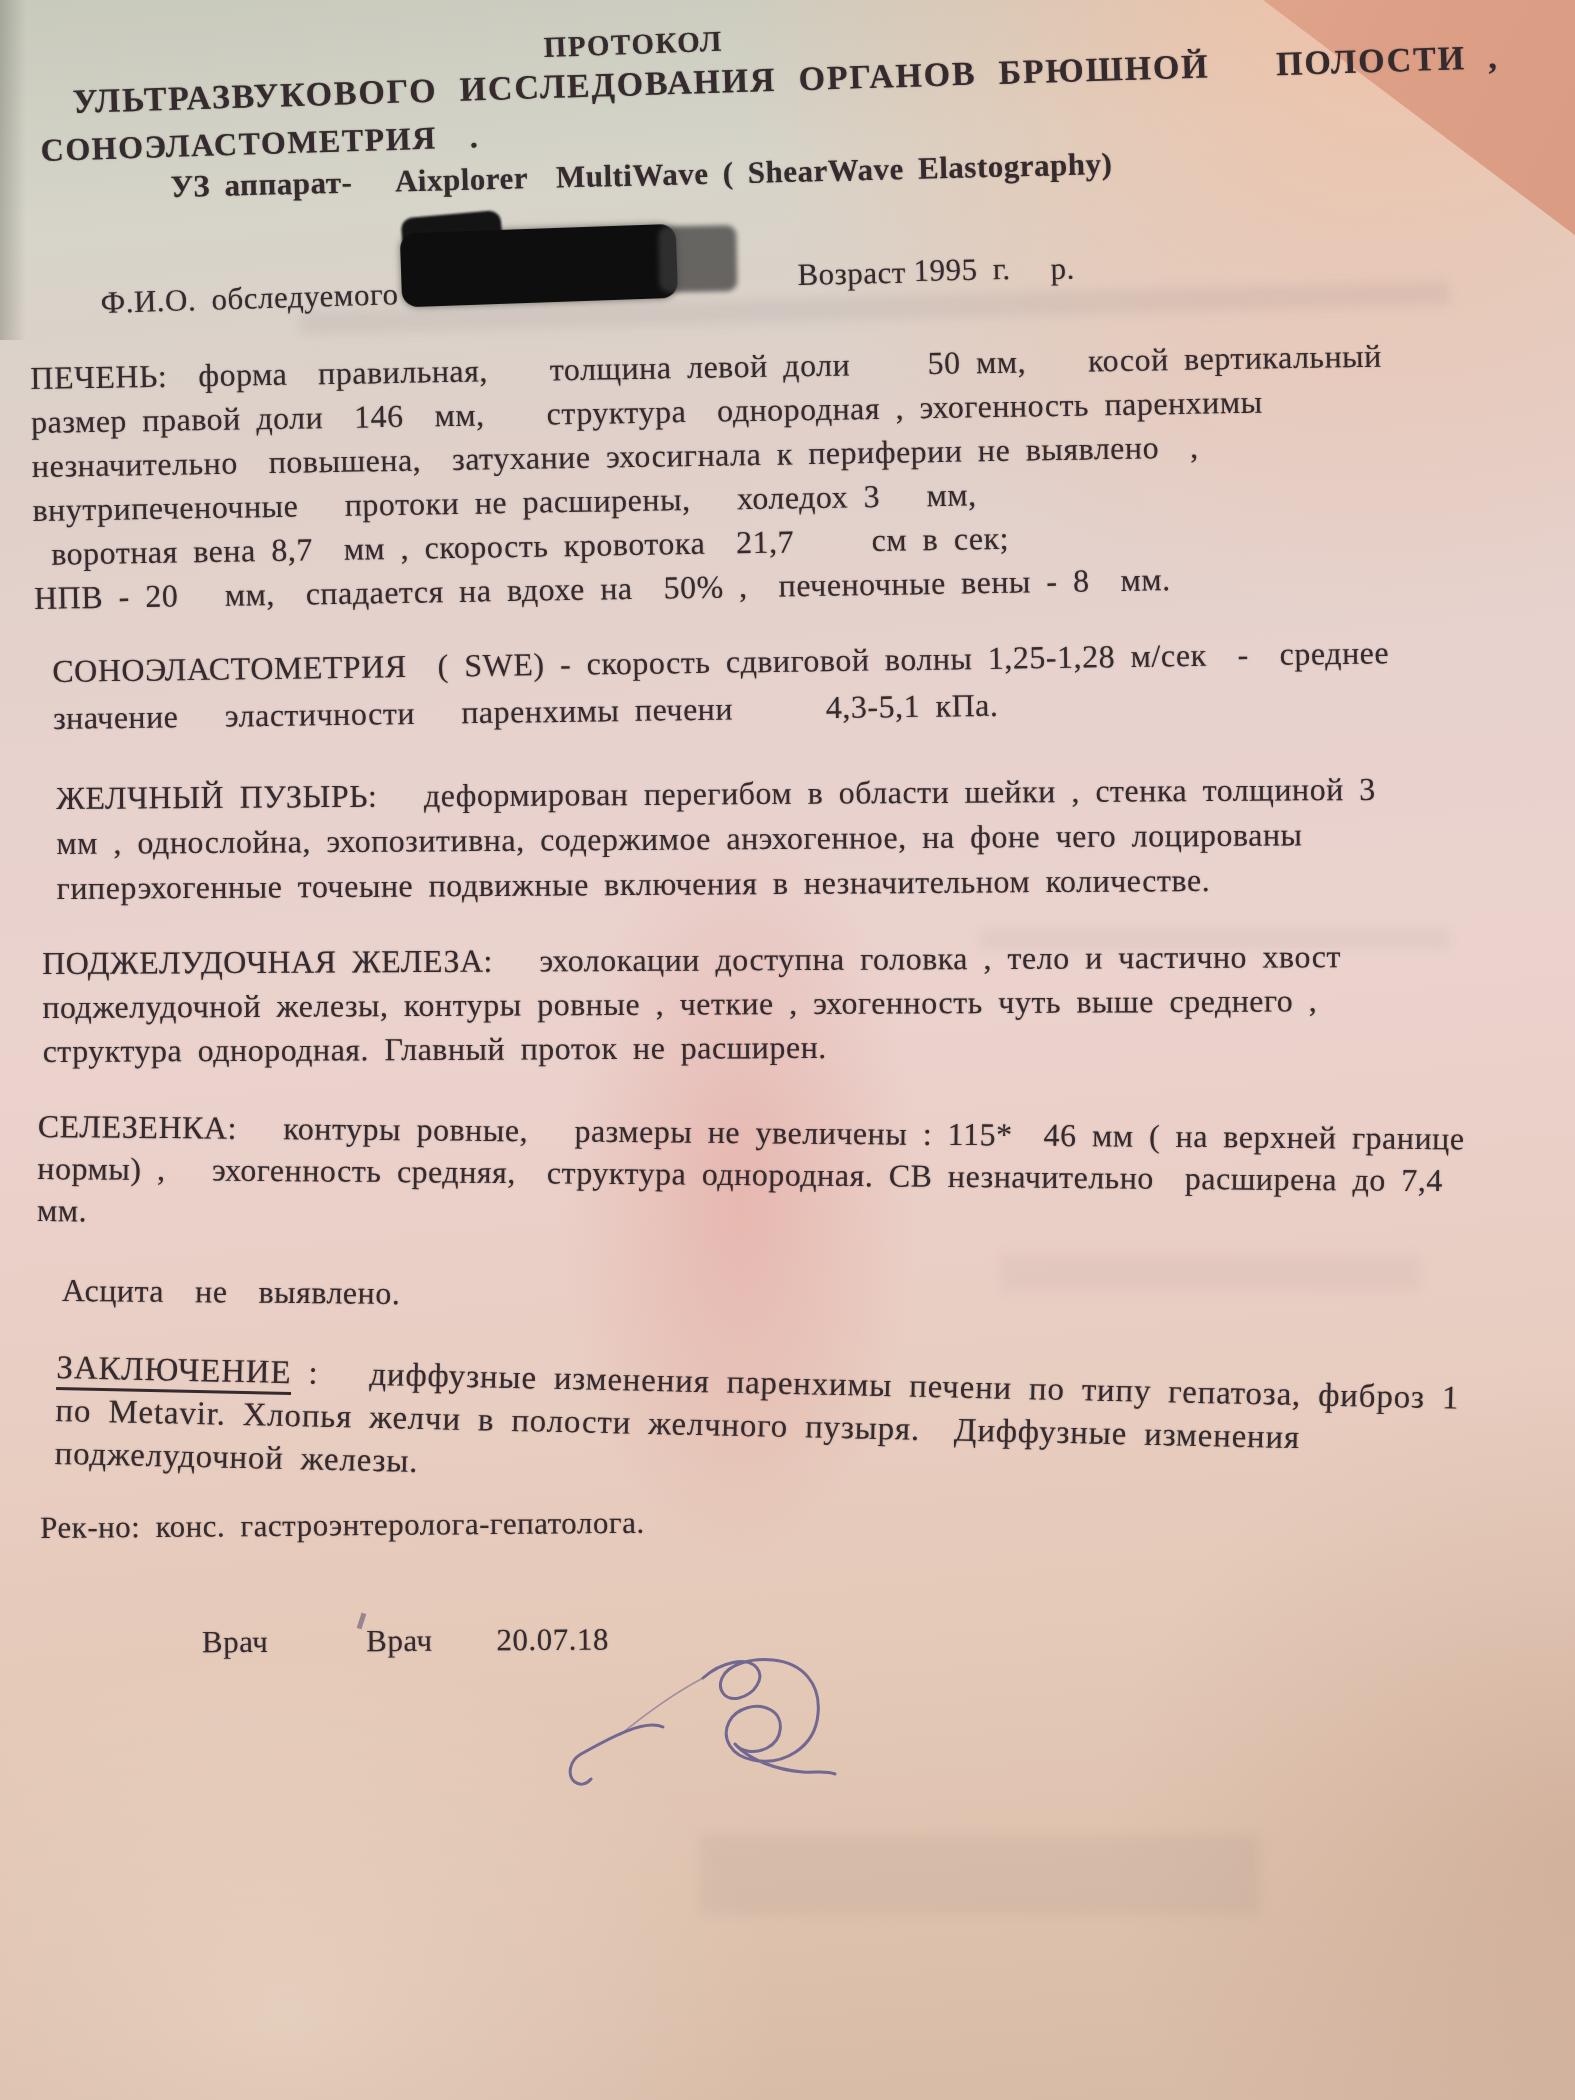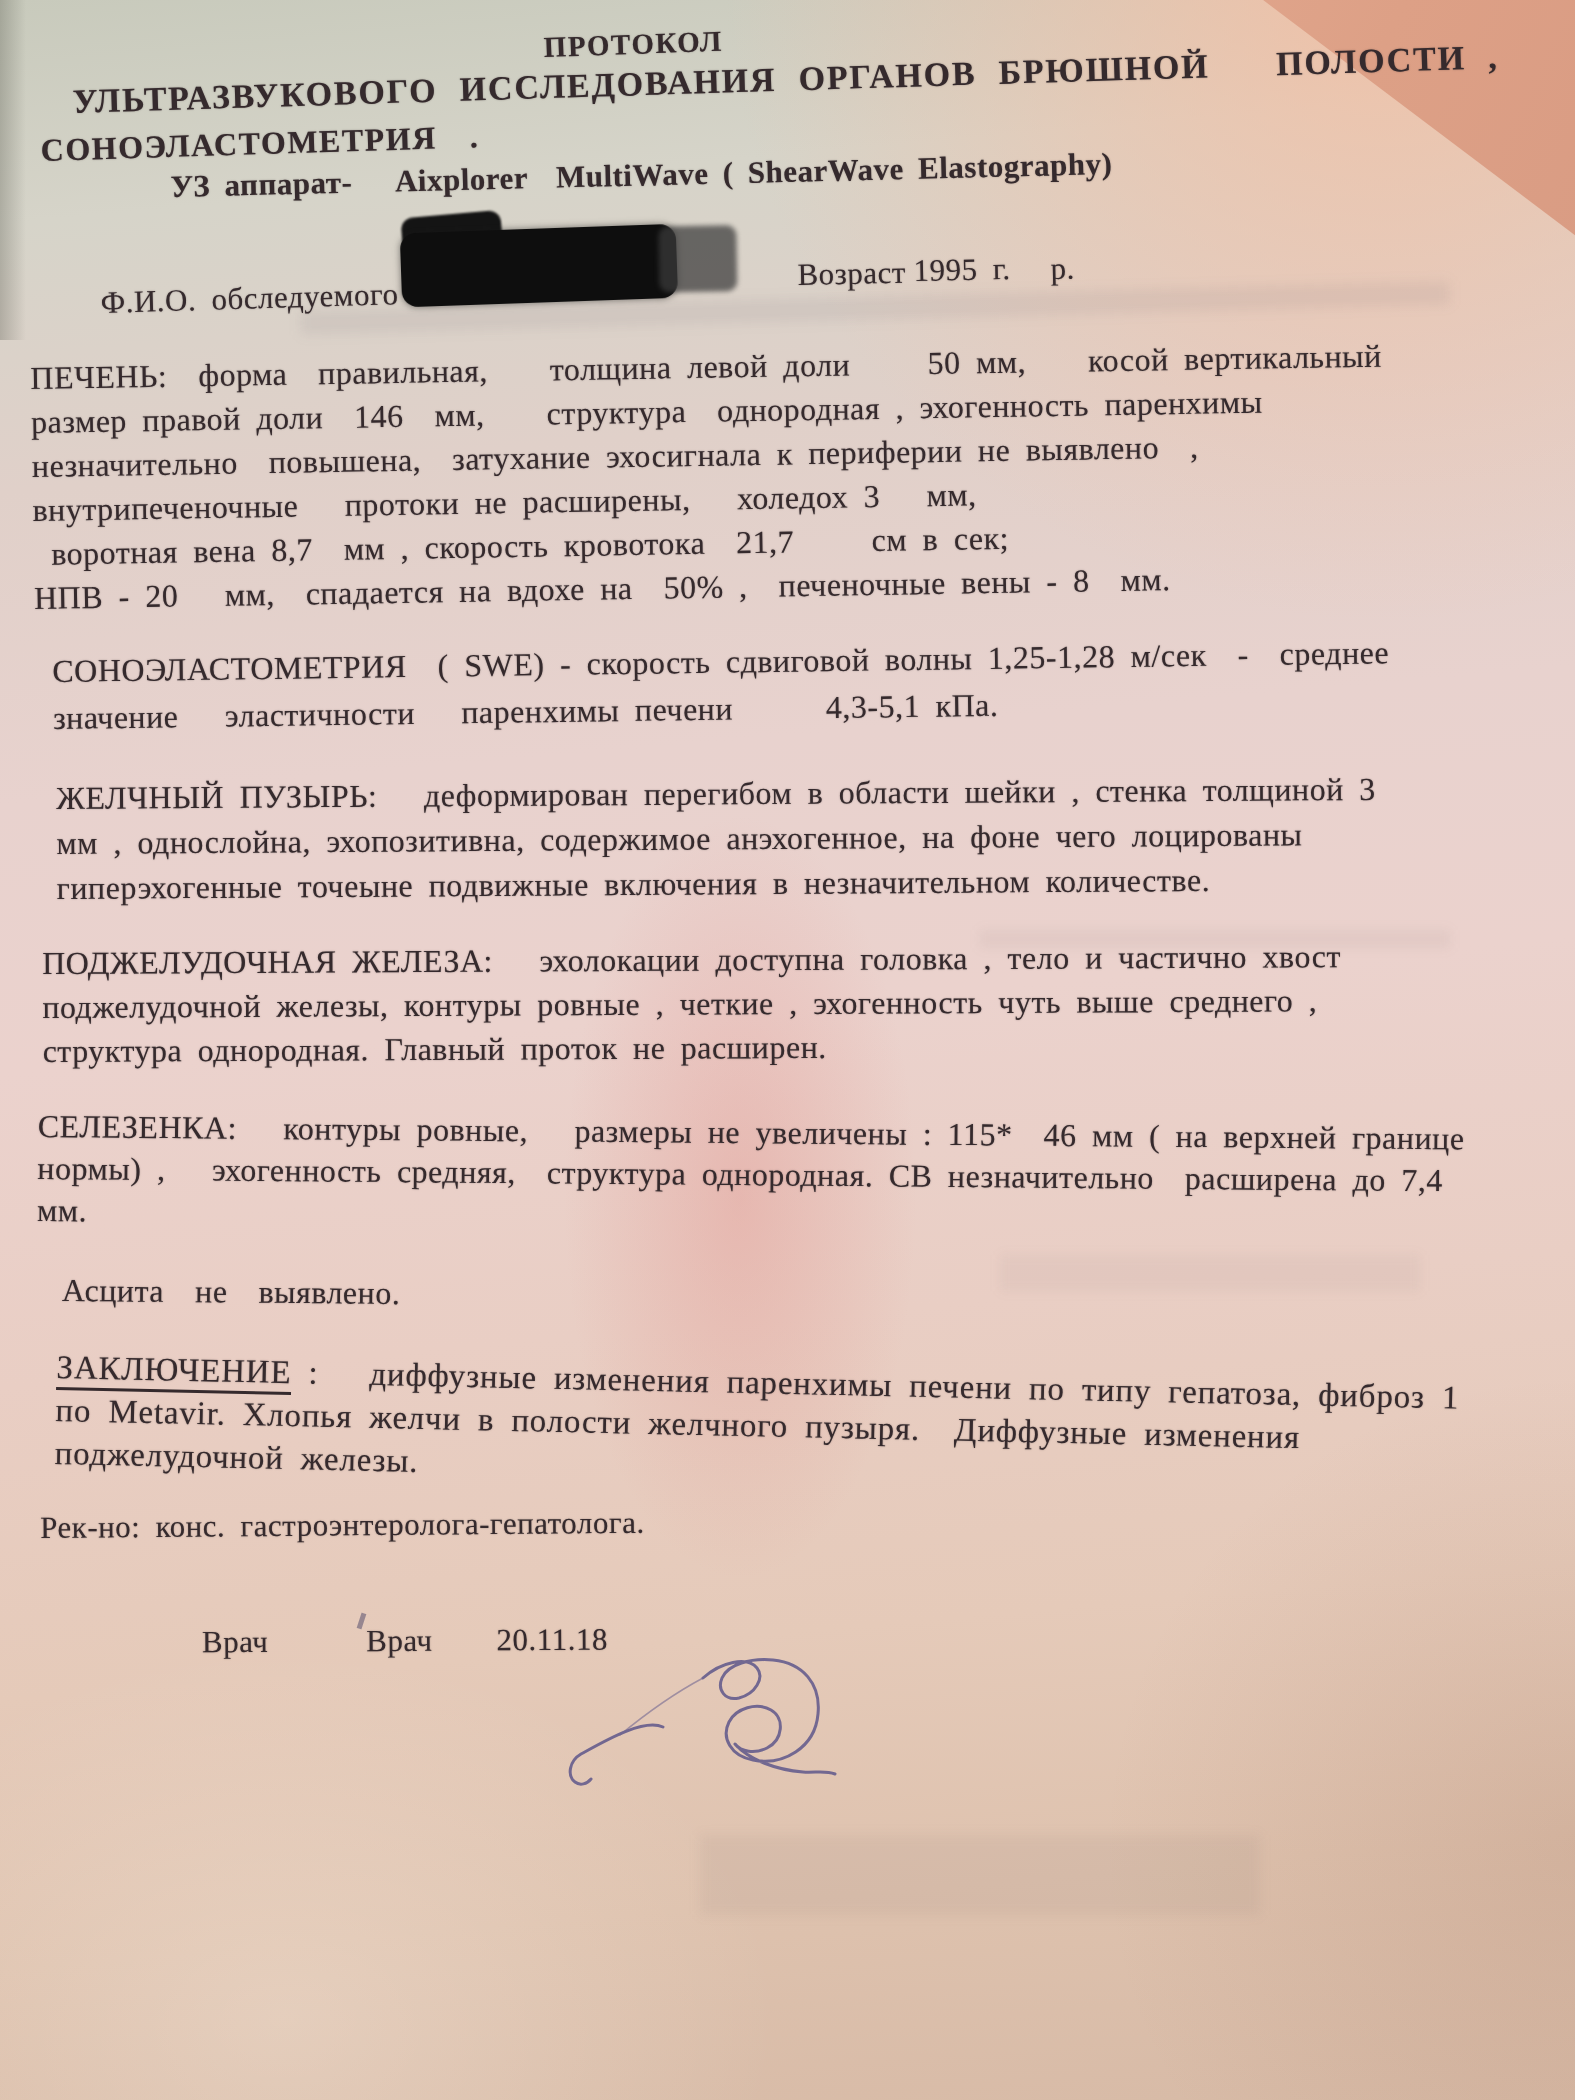--- a/index.html
+++ b/index.html
@@ -111,21 +111,21 @@
   <div class="para" style="left:57px;top:1346px;transform:rotate(1.25deg);">
     <span class="pline" style="line-height:43px;font-size:33px;word-spacing:8px;letter-spacing:.8px;"><span class="underlined">ЗАКЛЮЧЕНИЕ</span><span> :   диффузные изменения паренхимы печени по типу гепатоза, фиброз 1</span></span>
     <span class="pline" style="line-height:43px;font-size:33px;word-spacing:8px;letter-spacing:.8px;">по Metavir. Хлопья желчи в полости желчного пузыря.  Диффузные изменения</span>
     <span class="pline" style="line-height:43px;font-size:33px;word-spacing:8px;letter-spacing:.8px;">поджелудочной железы.</span>
   </div>
 
   <div class="line" style="left:40px;top:1506px;font-size:31px;transform:rotate(-0.5deg);">Рек-но: конс. гастроэнтеролога-гепатолога.</div>
 
   <div class="para" style="left:110px;top:1577px;transform:rotate(-0.4deg);">
     <span class="pline" style="line-height:44px;font-size:31px;">
-      <span style="margin-right:98px;">Врач</span><span style="margin-right:64px;">Врач</span><span>20.11.18</span>
+      <span style="margin-right:98px;">Врач</span><span style="margin-right:64px;">Врач</span><span>20.07.18</span>
     </span>
   </div>
 
   <div class="pen-tick"></div>
 
   <svg class="sig" width="330" height="170" viewBox="0 0 330 170">
     <g fill="none" stroke="#565088" stroke-linecap="round" stroke-linejoin="round" opacity="0.8">
       <path d="M138,79 C118,70 78,94 56,106 C44,113 42,128 50,134 C55,138 62,136 66,131" stroke-width="3"></path>
       <path d="M95,87 C118,68 148,46 178,30" stroke-width="1.5" opacity="0.6"></path>
       <path d="M178,30 C196,14 222,8 232,20 C240,30 230,46 214,50 C200,53 192,42 197,30 C203,16 226,10 248,12 C278,15 296,36 293,66 C290,100 258,118 228,112 C206,108 196,90 204,74 C211,60 232,54 246,62 C260,70 258,92 242,100 C230,106 216,104 210,96 C224,112 252,122 278,124 C290,125 300,122 310,126" stroke-width="3"></path>

